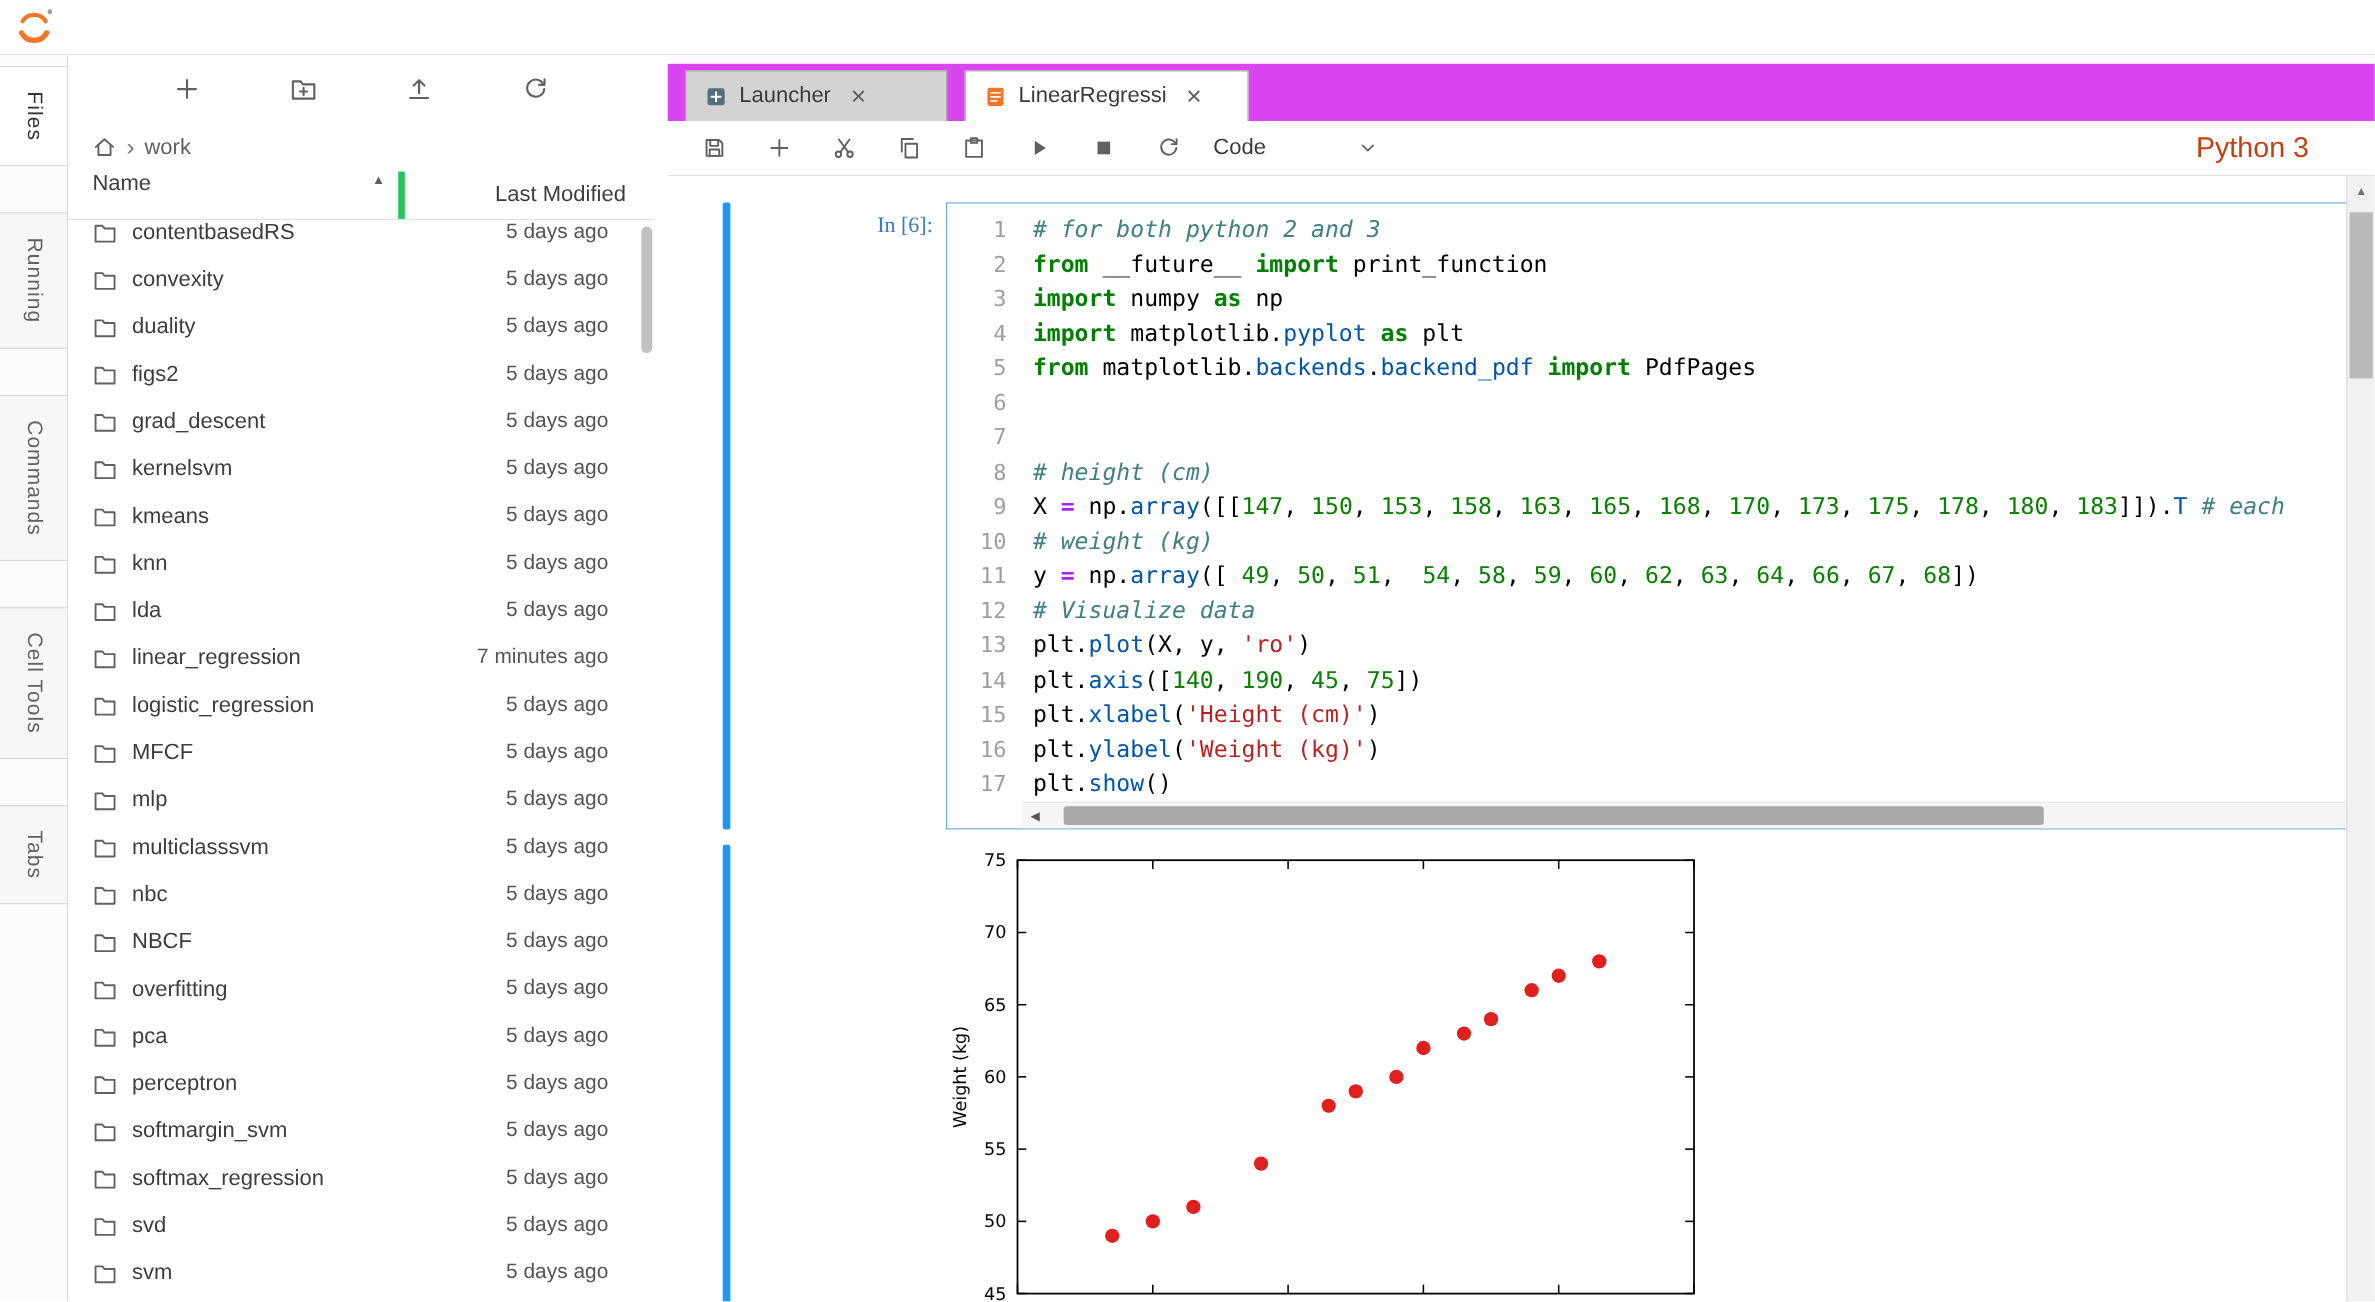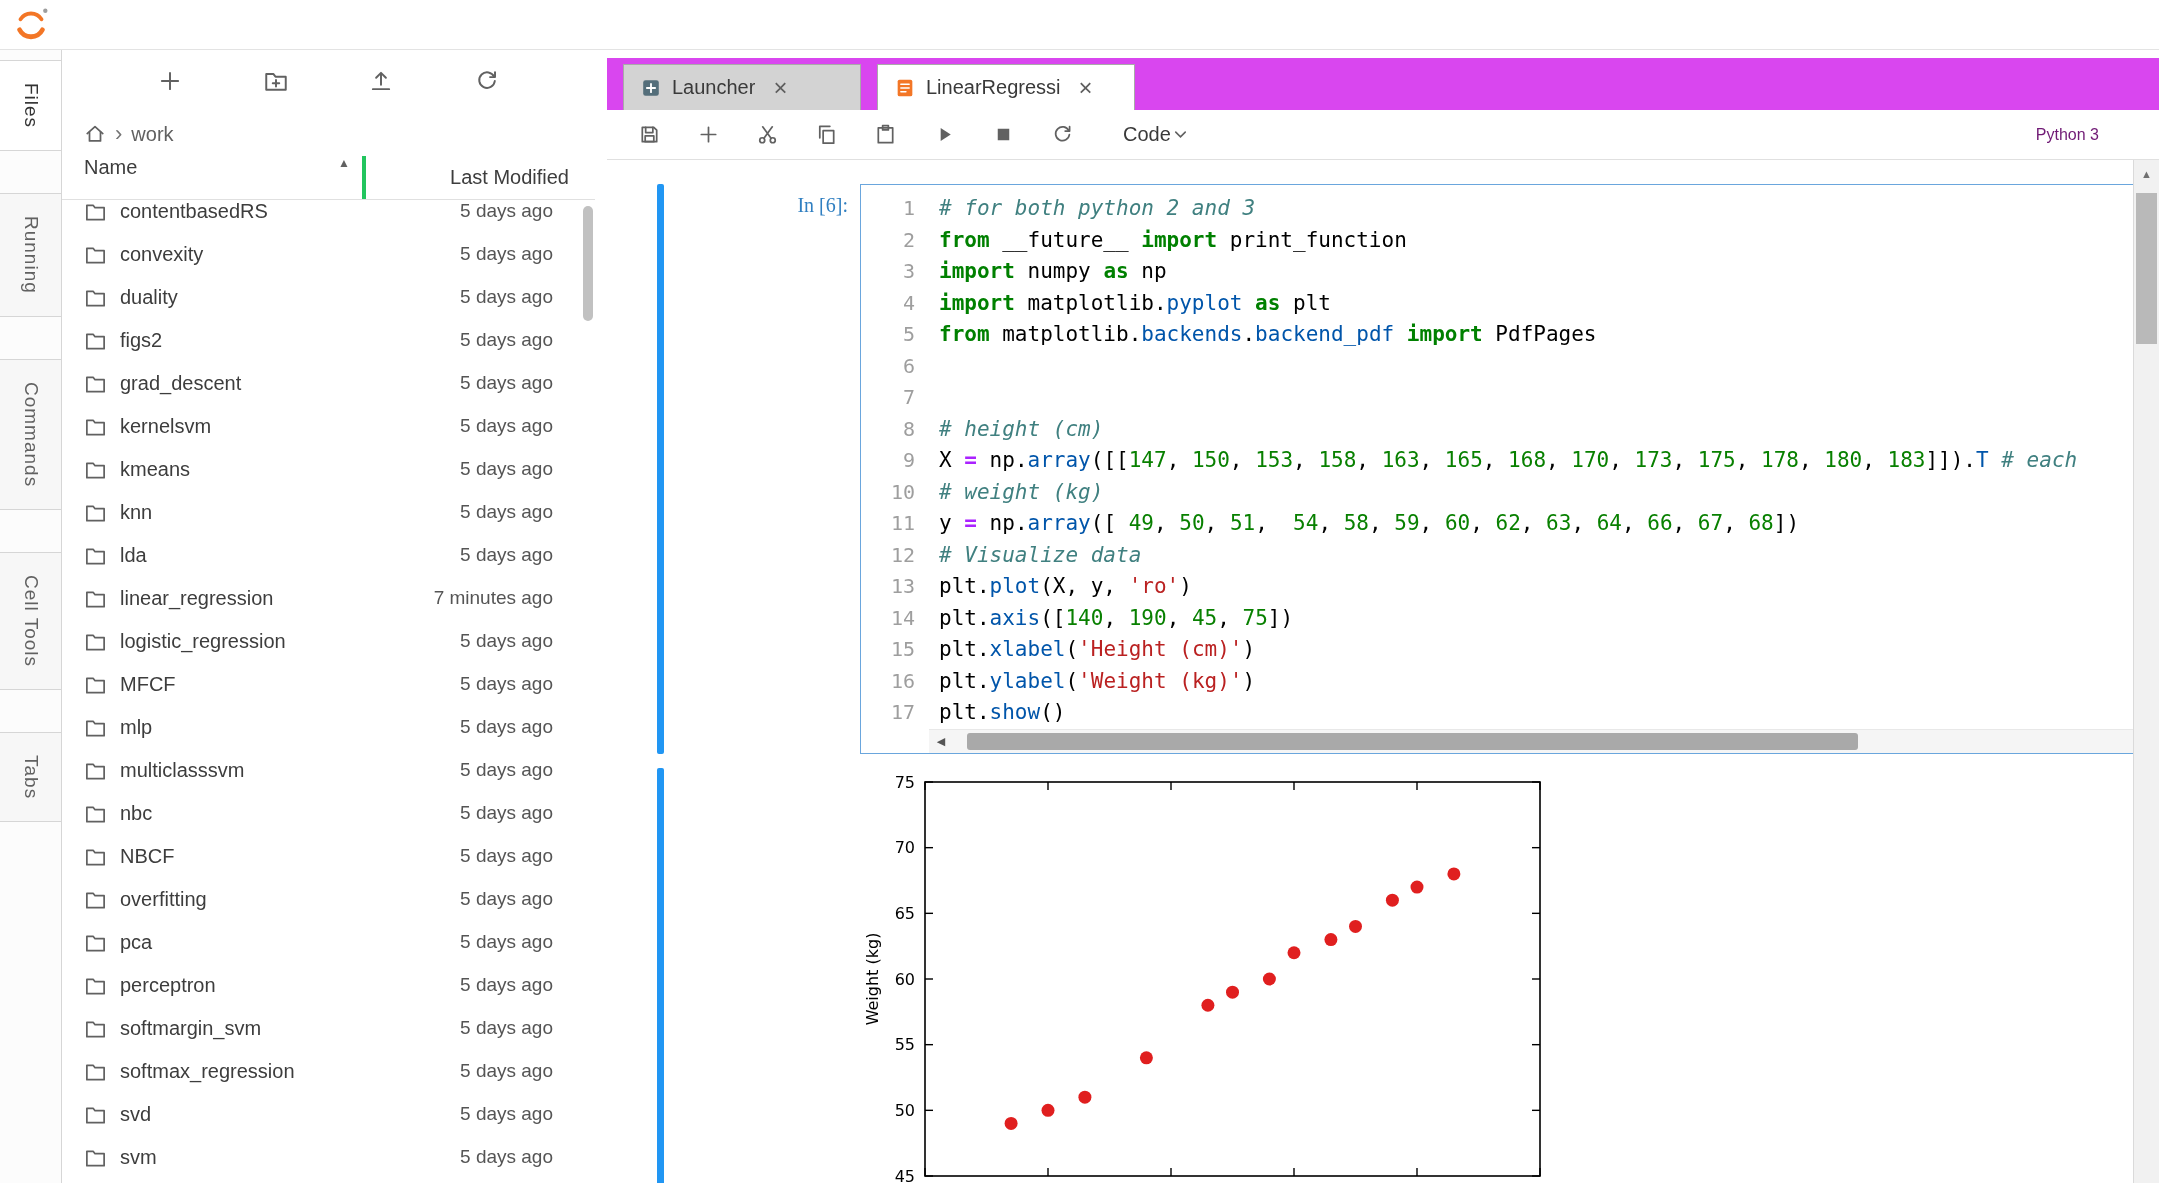--- a/index.html
+++ b/index.html
@@ -22,21 +22,21 @@
 .side-tab.active span{color:#333}
 
 .filebrowser{width:533px;background:#fff;position:relative;display:flex;flex-direction:column}
 .fb-toolbar{height:62px;display:flex;align-items:center;justify-content:space-evenly;padding:0 26px}
 .fb-btn{width:46px;height:46px;display:flex;align-items:center;justify-content:center}
 .fb-breadcrumb{height:44px;display:flex;align-items:center;padding-left:22px;gap:9px;font-size:20px;color:#616161}
 .crumb-sep{font-size:22px;color:#757575}
 .fb-header{height:44px;display:flex;align-items:stretch;border-bottom:1px solid #e0e0e0;font-size:20px;color:#3d3d3d}
 .fb-col-name{flex:0 0 300px;padding-left:22px;display:flex;}
 .sort{margin-left:auto;margin-right:12px;font-size:12px;color:#616161}
-.fb-col-mod{flex:1;border-left:4px solid #22c55e;display:flex;align-items:center;justify-content:flex-end;padding-right:26px}
+.fb-col-mod{flex:1;border-left:6px solid #22c55e;display:flex;align-items:center;justify-content:flex-end;padding-right:26px}
 .fb-list{flex:1;overflow:hidden}
 .fb-row{height:43px;display:flex;padding-left:22px;font-size:20px;color:#3d3d3d}
 .fb-row .icon{margin-right:13px;display:flex}
 .fb-row .fname{flex:1}
 .fb-row .fmod{padding-right:42px;font-size:19px;color:#555}
 .fb-scrollbar{position:absolute;top:152px;right:2px;width:10px;bottom:0}
 .fb-thumb{width:10px;height:115px;margin-top:4px;background:#c1c1c1;border-radius:5px}
 .splitter{width:12px;background:#fff}
 
 .main{flex:1;display:flex;flex-direction:column;background:#fff;padding-top:8px;min-width:0}
@@ -44,22 +44,22 @@
 .dock-tab{height:46px;display:flex;align-items:center;padding:0 16px;background:#d3d3d3;
           border:1px solid #a9a9a9;border-bottom:none;font-size:20px;color:#3a3a3a;gap:10px}
 .dock-tab.active{background:#fff}
 .dock-tab .tab-label{max-width:200px;overflow:hidden;white-space:nowrap}
 .dock-tab .close{font-size:24px;color:#5f5f5f;margin-left:8px;line-height:1}
 .tab-launcher{min-width:238px}
 .tab-linearregressi{min-width:258px}
 
 .nb-toolbar{height:50px;background:#fff;border-bottom:1px solid #e0e0e0;display:flex;align-items:center;padding-left:24px}
 .nbt-btn{width:36px;height:38px;display:flex;align-items:center;justify-content:center;margin-right:23px}
-.cell-type{display:flex;align-items:center;margin-left:20px;width:150px;justify-content:flex-start;font-size:20px;color:#3a3a3a}
-.kernel{margin-left:auto;margin-right:60px;font-size:16px;color:#701a75}
+.cell-type{display:flex;align-items:center;width:150px;justify-content:space-between;font-size:20px;color:#3a3a3a}
+.kernel{margin-left:auto;margin-right:60px;font-size:26px;color:#c2410c}
 
 .nb-content{flex:1;position:relative;overflow:hidden;padding-top:24px;background:#fff}
 .cell{display:flex;align-items:stretch}
 .collapser{flex:0 0 7px;margin-left:50px;background:#2196f3;border-radius:2px}
 .prompt{flex:0 0 196px;text-align:right;padding-right:12px;font-family:Liberation Serif, serif;
         font-size:20px;color:#307fc1;padding-top:10px}
 .editor{flex:1;margin-right:8px;border:1.5px solid #6aa6dd;position:relative;display:flex;background:#fff;padding-bottom:24px;min-width:0}
 .gutter{flex:0 0 68px;text-align:right;padding:8px 14px 0 0;font-family:"DejaVu Sans Mono",monospace;
         font-size:20px;line-height:31.5px;color:#9e9e9e}
 .code{flex:1;padding:8px 0 0 10px;font-family:"DejaVu Sans Mono",monospace;font-size:21px;line-height:31.5px;

